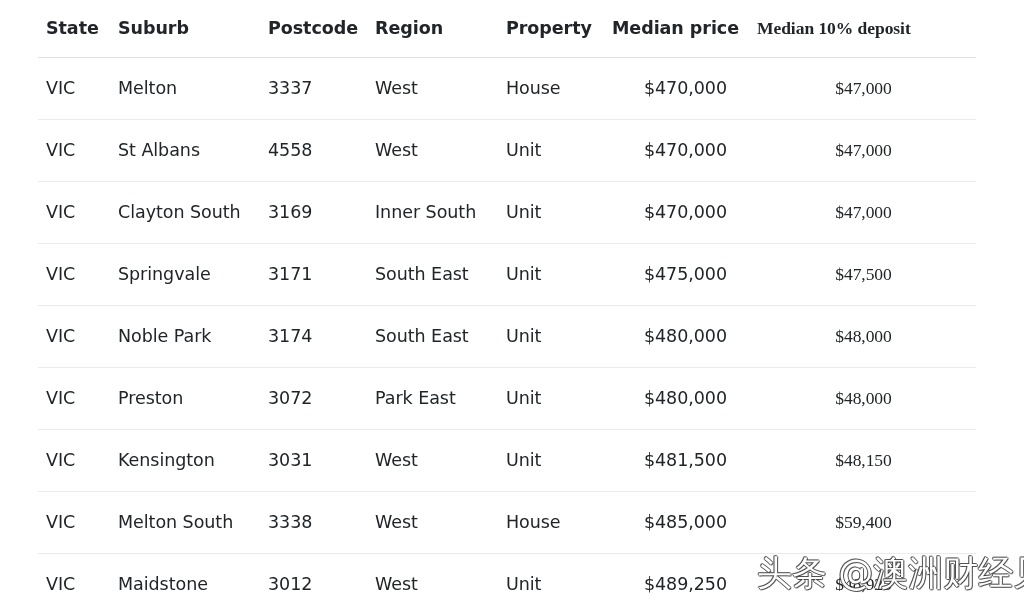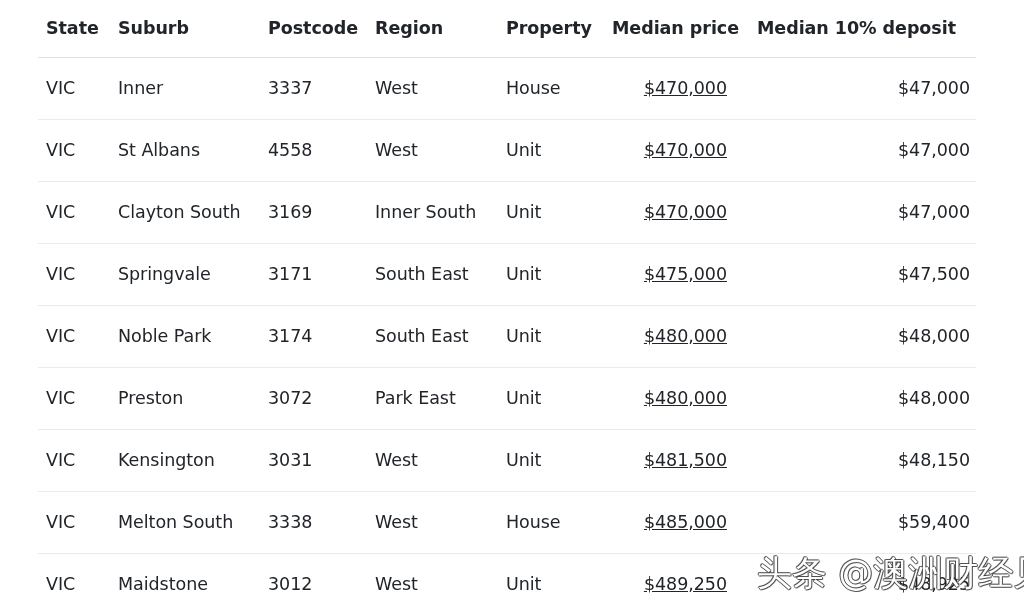--- a/index.html
+++ b/index.html
@@ -73,28 +73,28 @@
     letter-spacing: -0.05px;
   }
 
   
   .col-state    { width: 72px;  padding-left: 8px !important; }
   .col-suburb   { width: 150px; padding-left: 0 !important; }
   .col-postcode { width: 107px; padding-left: 0 !important; }
   .col-region   { width: 131px; padding-left: 0 !important; }
   .col-property { width: 106px; padding-left: 0 !important; }
   .col-price    { width: 145px; padding-left: 0 !important; }
-  .col-deposit  { width: 219px; padding-left: 0 !important; }
+  .col-deposit  { width: 219px; padding-left: 0 !important; font-family: Liberation Serif, serif; }
 
   
   td.num {
     text-align: right;
   }
-  td.col-price  { padding-right: 30px !important; text-decoration: underline; }
-  td.col-deposit{ padding-right: 6px !important; }
+  td.col-price  { padding-right: 30px !important; }
+  td.col-deposit{ padding-right: 6px !important; text-align: center; }
 
   
   .watermark {
     position: absolute;
     left: 757px;
     top: 556px;
     font-family: "DejaVu Sans", "Liberation Sans", sans-serif;
     font-size: 35px;
     line-height: 1;
     font-weight: normal;
@@ -136,21 +136,21 @@
           <th class="col-postcode">Postcode</th>
           <th class="col-region">Region</th>
           <th class="col-property">Property</th>
           <th class="col-price">Median price</th>
           <th class="col-deposit">Median 10% deposit</th>
         </tr>
       </thead>
       <tbody id="table-body">
           <tr>
             <td class="col-state">VIC</td>
-            <td class="col-suburb">Inner</td>
+            <td class="col-suburb">Melton</td>
             <td class="col-postcode">3337</td>
             <td class="col-region">West</td>
             <td class="col-property">House</td>
             <td class="col-price num">$470,000</td>
             <td class="col-deposit num">$47,000</td>
           </tr>
           <tr>
             <td class="col-state">VIC</td>
             <td class="col-suburb">St Albans</td>
             <td class="col-postcode">4558</td>

